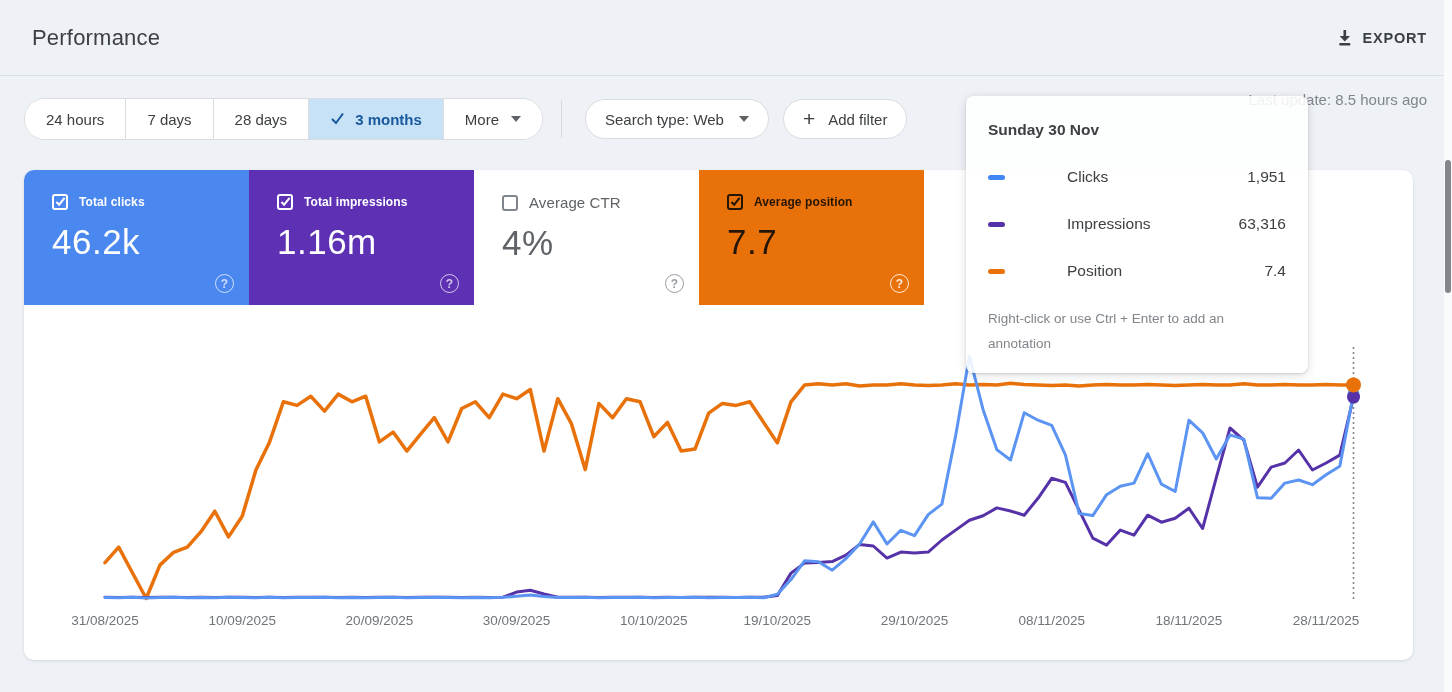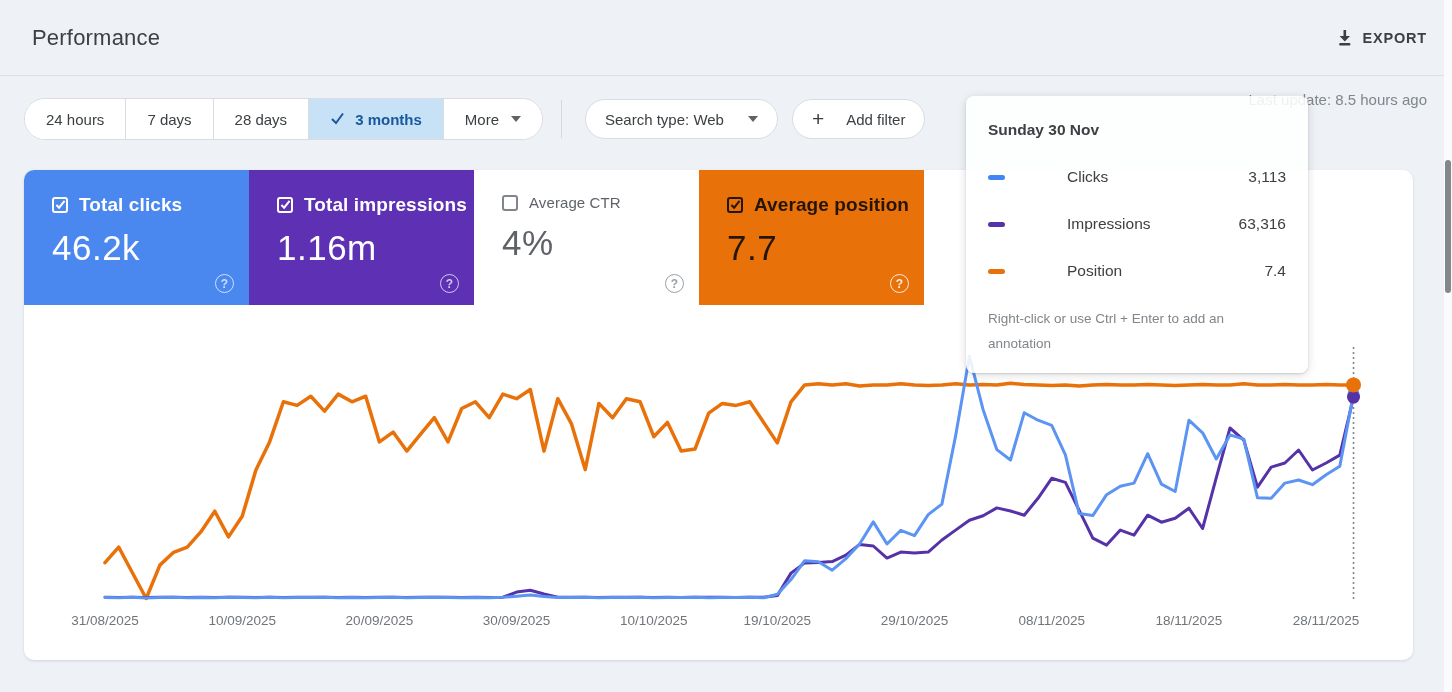--- a/index.html
+++ b/index.html
@@ -19,41 +19,41 @@
   .chip-row { display:flex; align-items:center; margin:23px 0 0 24px; height:40px; }
   .seg { display:flex; background:#fff; border:1px solid #dadce0; border-radius:21px; overflow:hidden; }
   .seg-item { display:flex; align-items:center; gap:10px; height:40px; padding:0 21px;
               background:#fff; border:none; border-left:1px solid #dadce0; cursor:pointer;
               font-family:inherit; font-size:15px; color:#3c4043; }
   .seg-item:first-child { border-left:none; }
   .seg-item.selected { background:#c7e1f7; color:#17599c; font-weight:bold; }
   .arr { width:0; height:0; border-left:5px solid transparent; border-right:5px solid transparent;
          border-top:6px solid #5f6368; margin-left:2px; }
   .vsep { width:1px; height:38px; background:#d5d9de; margin:0 23px 0 18px; }
-  .chip { display:flex; align-items:center; gap:22px; height:40px; padding:0 19px;
+  .chip { display:flex; align-items:center; gap:13px; height:40px; padding:0 19px;
           background:#fff; border:1px solid #dadce0; border-radius:21px; cursor:pointer;
           font-family:inherit; font-size:15px; color:#3c4043; margin-right:14px; }
   .plus { font-size:21px; font-weight:400; color:#3c4043; line-height:1; margin-top:-2px; }
 
   .last-update { position:absolute; top:91px; right:25px; font-size:15px; color:#80868b; z-index:1; }
 
   
   .card { position:absolute; left:24px; top:170px; width:1389px; height:490px;
           background:#fff; border-radius:10px; box-shadow:0 1px 3px rgba(60,64,67,.16); z-index:2; }
   .tiles { display:flex; height:135px; }
   .tile { position:relative; width:225px; height:135px; padding:24px 0 0 28px; cursor:pointer; }
   .t0 { background:#4a87ee; color:#fff; border-top-left-radius:10px; }
   .t1 { background:#5d30b4; color:#fff; }
   .t2 { background:#fff; color:#5f6368; }
   .t3 { background:#e8710a; color:#241505; }
   .tile-head { display:flex; align-items:center; gap:11px; }
   .cb { width:16px; height:16px; border:2px solid currentColor; border-radius:3px;
         display:inline-flex; align-items:center; justify-content:center; flex:none; }
   .t2 .cb { border-color:#80868b; }
-  .tile-label { font-size:19px; font-weight:bold; letter-spacing:.1px; }
+  .tile-label { font-size:12px; font-weight:bold; letter-spacing:.1px; }
   .t2 .tile-label { font-weight:normal; font-size:15px; }
   .tile-value { font-size:35px; margin-top:12px; letter-spacing:.5px; }
   .help { position:absolute; right:15px; bottom:12px; width:19px; height:19px; border-radius:50%;
           border:1.6px solid currentColor; font-size:12px; font-weight:bold;
           display:flex; align-items:center; justify-content:center; cursor:pointer; }
   .t0 .help, .t1 .help { color:rgba(255,255,255,.72); }
   .t3 .help { color:rgba(255,255,255,.85); }
   .t2 .help { color:#9aa0a6; }
 
   .chart-svg { position:absolute; left:0; top:0; width:1389px; height:490px; }
@@ -197,21 +197,21 @@
         <circle cx="1329.52" cy="227.1" r="6.5" fill="#5632a8"></circle>
         <circle cx="1329.52" cy="214.9" r="7.5" fill="#e8710a"></circle>
       </svg>
   </div>
 
   <div class="tooltip">
     <div class="tt-title">Sunday 30 Nov</div>
     <div class="tt-row">
       <span class="tt-dash" style="background:#4285f4"></span>
       <span class="tt-label">Clicks</span>
-      <span class="tt-value">3,113</span>
+      <span class="tt-value">1,951</span>
     </div>
     <div class="tt-row">
       <span class="tt-dash" style="background:#5632a8"></span>
       <span class="tt-label">Impressions</span>
       <span class="tt-value">63,316</span>
     </div>
     <div class="tt-row">
       <span class="tt-dash" style="background:#e8710a"></span>
       <span class="tt-label">Position</span>
       <span class="tt-value">7.4</span>

